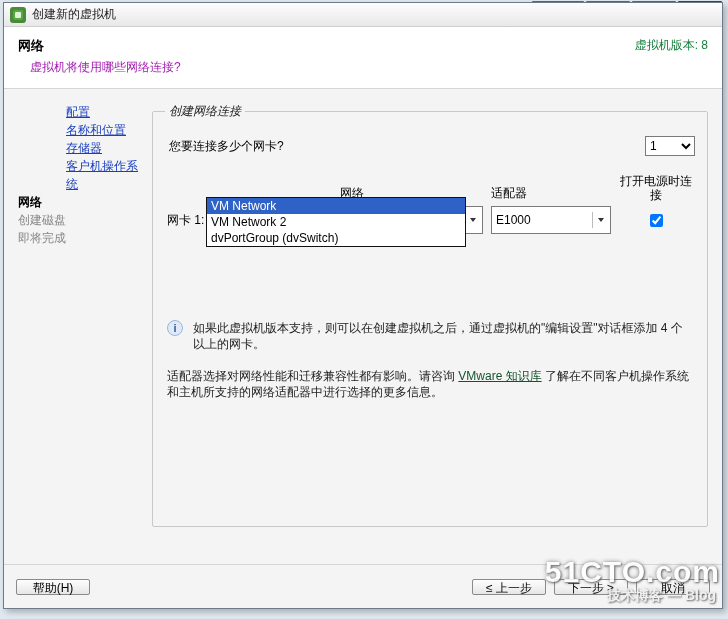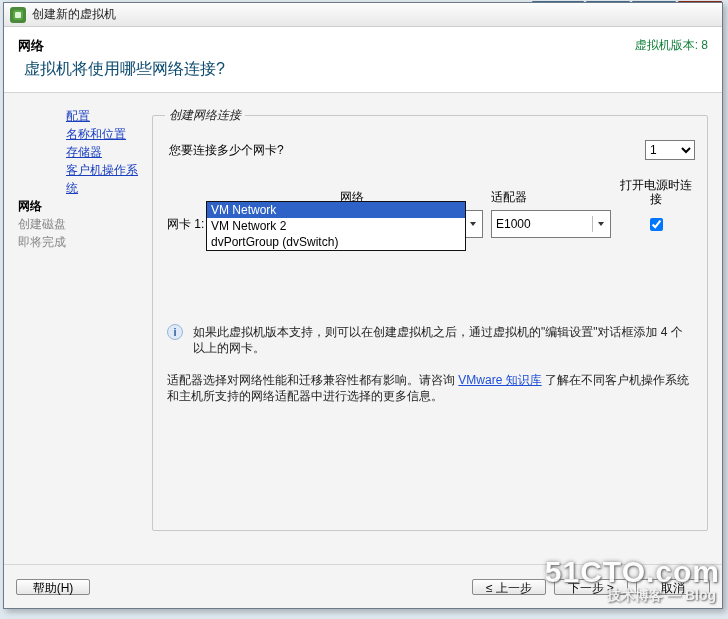--- a/index.html
+++ b/index.html
@@ -64,21 +64,21 @@
   .title-text{font-size:12px;color:#222;}
 
   
   .hdr {
     padding: 10px 14px 12px 14px;
     background:#fff;
     border-bottom:1px solid #d6d6d6;
     position:relative;
   }
   .hdr h1{margin:0;font-size:13px;font-weight:bold;}
-  .hdr .sub{margin:4px 0 0 6px; font-size:16px; color:#0c4a6e;}
+  .hdr .sub{margin:4px 0 0 12px; font-size:12px; color:#a21caf;}
   .hdr .ver{position:absolute; right:14px; top:10px; font-size:12px; color:#15803d;}
 
   
   .body{
     flex:1;
     display:flex;
     padding: 14px 12px 6px 12px;
     gap:10px;
     background:#f4f4f4;
     overflow:hidden;
@@ -189,21 +189,21 @@
     display:flex;align-items:center;justify-content:center;
     font-size:11px;font-weight:bold;color:#335d99;
     flex:0 0 16px;
   }
   .info-text{ font-size:12px; line-height:16px; color:#222; }
 
   .adapter-note{
     margin: 16px 2px 0 2px;
     font-size:12px; line-height:16px; color:#222;
   }
-  .adapter-note a{ color:#1d4ed8; text-decoration:underline;}
+  .adapter-note a{ color:#14532d; text-decoration:underline;}
 
   
   .footer{
     height:44px;
     border-top:1px solid #d6d6d6;
     background:#f4f4f4;
     display:flex; align-items:center;
     padding: 0 12px;
     gap:8px;
   }

